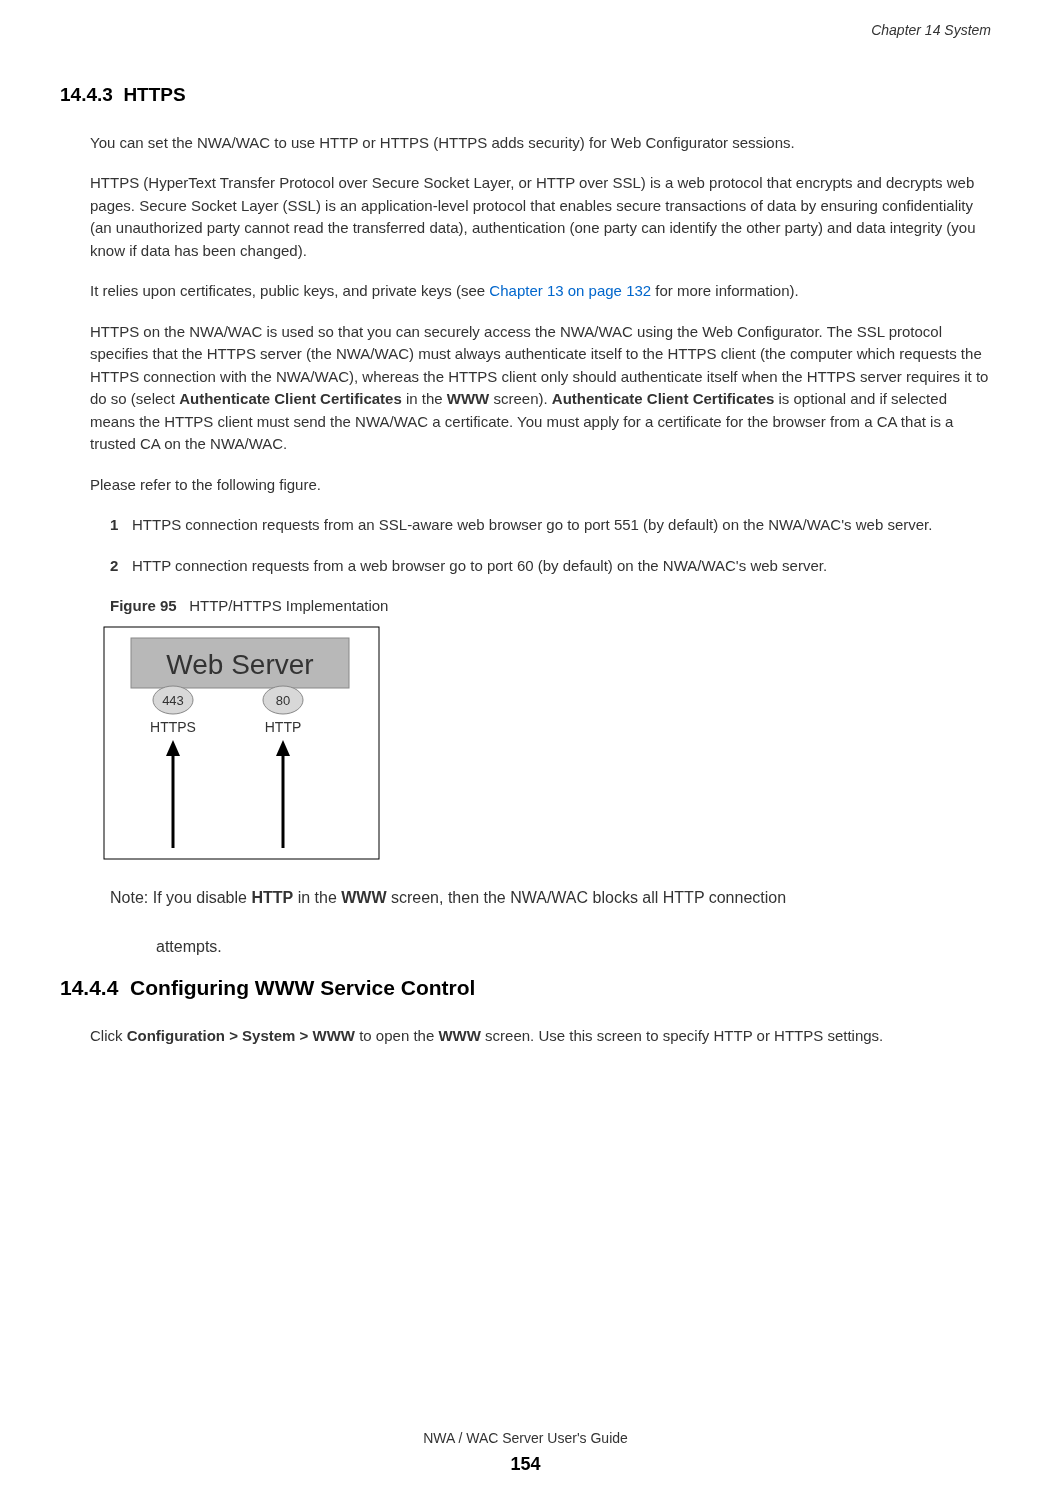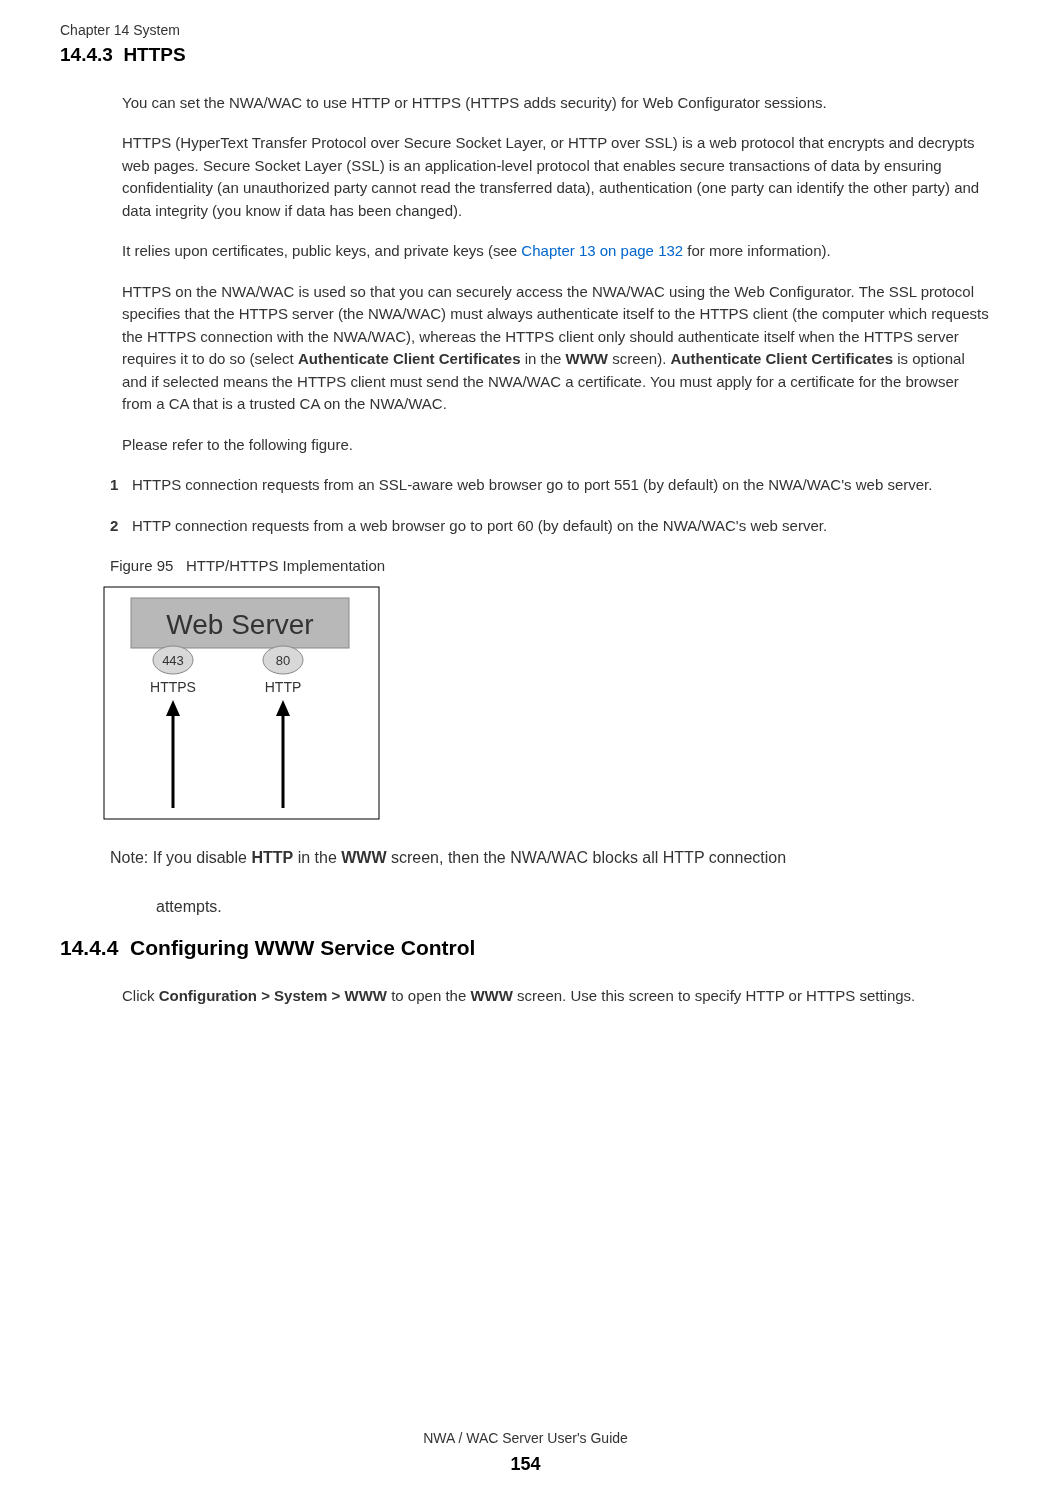--- a/index.html
+++ b/index.html
@@ -12,39 +12,41 @@
       font-size: 15px;
       line-height: 1.5;
       color: #333;
       background: #fff;
       width: 1051px;
       height: 1508px;
       position: relative;
       padding: 20px 60px 40px 60px;
     }
     .chapter-header {
-      text-align: left;
+      text-align: right;
       font-size: 14px;
       color: #333;
+      margin-bottom: 40px;
+      font-style: italic;
     }
     .section-heading {
       font-weight: bold;
       font-size: 19px;
       color: #000;
       margin-bottom: 22px;
     }
     .section-heading-large {
       font-weight: bold;
       font-size: 21px;
       color: #000;
       margin-bottom: 22px;
       margin-top: 10px;
     }
     .body-text {
-      margin-left: 62px;
+      margin-left: 30px;
       margin-bottom: 18px;
       font-size: 15px;
       color: #333;
     }
     .body-text .bold {
       font-weight: bold;
     }
     .body-text .link {
       color: #0066cc;
     }
@@ -61,21 +63,21 @@
     .numbered-item .text {
       flex: 1;
       font-size: 15px;
     }
     .figure-caption {
       margin-left: 50px;
       margin-bottom: 8px;
       font-size: 15px;
     }
     .figure-caption .fig-label {
-      font-weight: normal;
+      font-weight: bold;
     }
     .figure-diagram {
       margin-left: 43px;
       margin-bottom: 25px;
     }
     .figure-diagram svg {
       display: block;
     }
     .note-text {
       margin-left: 50px;

